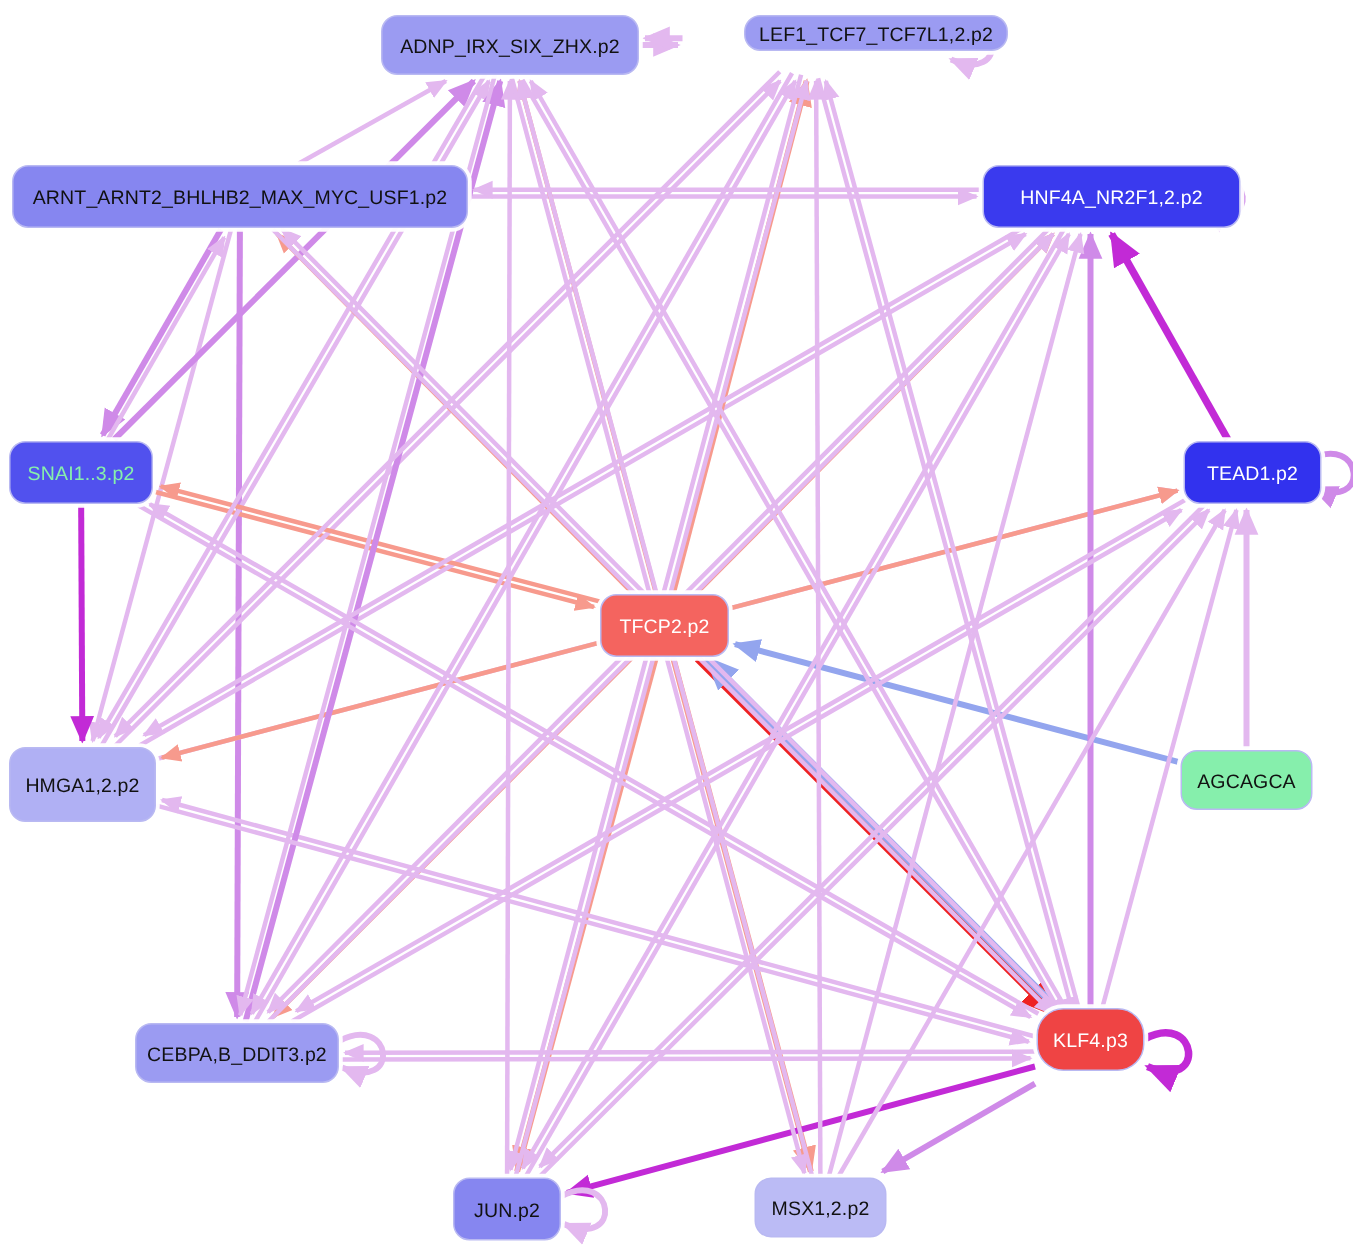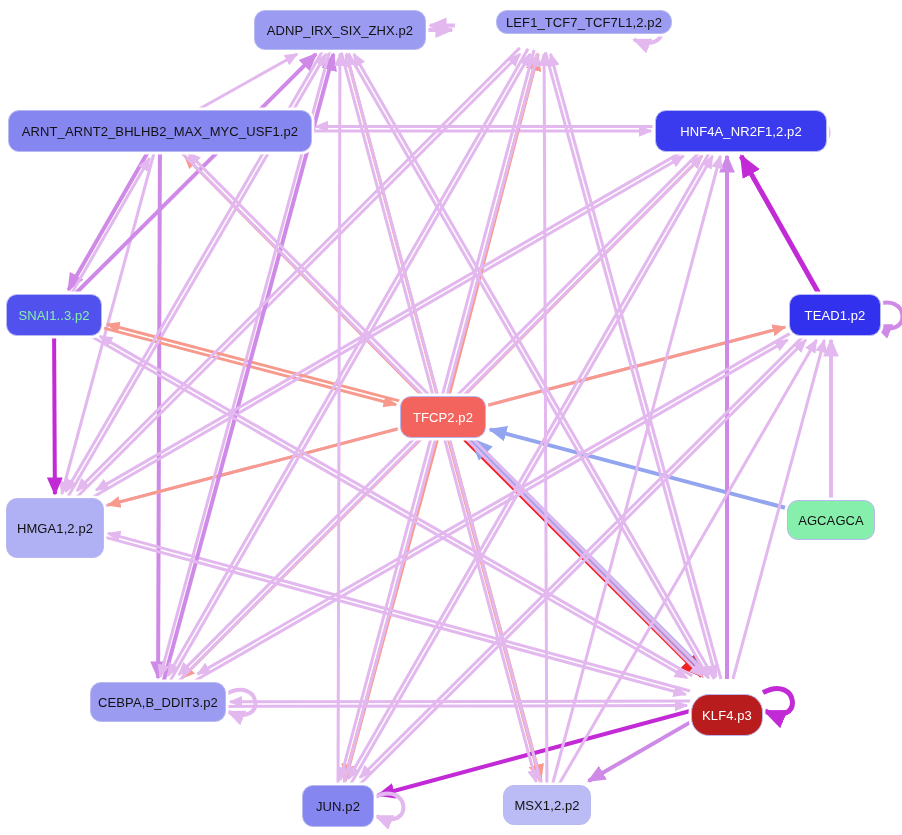--- a/index.html
+++ b/index.html
@@ -129,30 +129,30 @@
       </div>
       <div class="node" style="left: 6px; top: 294px; width: 96px; height: 42px; background: rgb(81, 81, 238); color: #86efac; border-color: rgb(185, 185, 242); text-align: center;">
         <span>SNAI1..3.p2</span>
       </div>
       <div class="node" style="left: 789px; top: 294px; width: 92px; height: 42px; background: rgb(50, 50, 238); color: rgb(255, 255, 255); border-color: rgb(185, 185, 242);">
         <span>TEAD1.p2</span>
       </div>
       <div class="node" style="left: 400px; top: 396px; width: 86px; height: 42px; background: rgb(244, 100, 95); color: rgb(255, 255, 255); border-color: rgb(185, 185, 242);">
         <span>TFCP2.p2</span>
       </div>
-      <div class="node" style="left: 6px; top: 498px; width: 98px; height: 60px; background: rgb(176, 176, 244); color: rgb(17, 17, 17); border-color: rgb(185, 185, 242); text-align: right;">
+      <div class="node" style="left: 6px; top: 498px; width: 98px; height: 50px; background: rgb(176, 176, 244); color: rgb(17, 17, 17); border-color: rgb(185, 185, 242); text-align: right;">
         <span>HMGA1,2.p2</span>
       </div>
       <div class="node" style="left: 787px; top: 500px; width: 88px; height: 40px; background: #86efac; color: rgb(17, 17, 17); border-color: rgb(185, 185, 242);">
         <span>AGCAGCA</span>
       </div>
       <div class="node" style="left: 90px; top: 682px; width: 136px; height: 40px; background: rgb(155, 155, 242); color: rgb(17, 17, 17); border-color: rgb(185, 185, 242);">
         <span>CEBPA,B_DDIT3.p2</span>
       </div>
-      <div class="node" style="left: 691px; top: 694px; width: 72px; height: 42px; background: #b91c1c; color: rgb(255, 255, 255); border-color: rgb(185, 185, 242); border-radius: 18px;">
+      <div class="node" style="left: 691px; top: 672px; width: 72px; height: 42px; background: #ef4444; color: rgb(255, 255, 255); border-color: rgb(185, 185, 242); border-radius: 18px;">
         <span>KLF4.p3</span>
       </div>
       <div class="node" style="left: 302px; top: 785px; width: 72px; height: 42px; background: rgb(134, 134, 240); color: rgb(17, 17, 17); border-color: rgb(185, 185, 242);">
         <span>JUN.p2</span>
       </div>
       <div class="node" style="left: 503px; top: 785px; width: 88px; height: 40px; background: rgb(187, 187, 245); color: rgb(17, 17, 17); border-color: rgb(185, 185, 242);">
         <span>MSX1,2.p2</span>
       </div>
     </div>
 </div>

